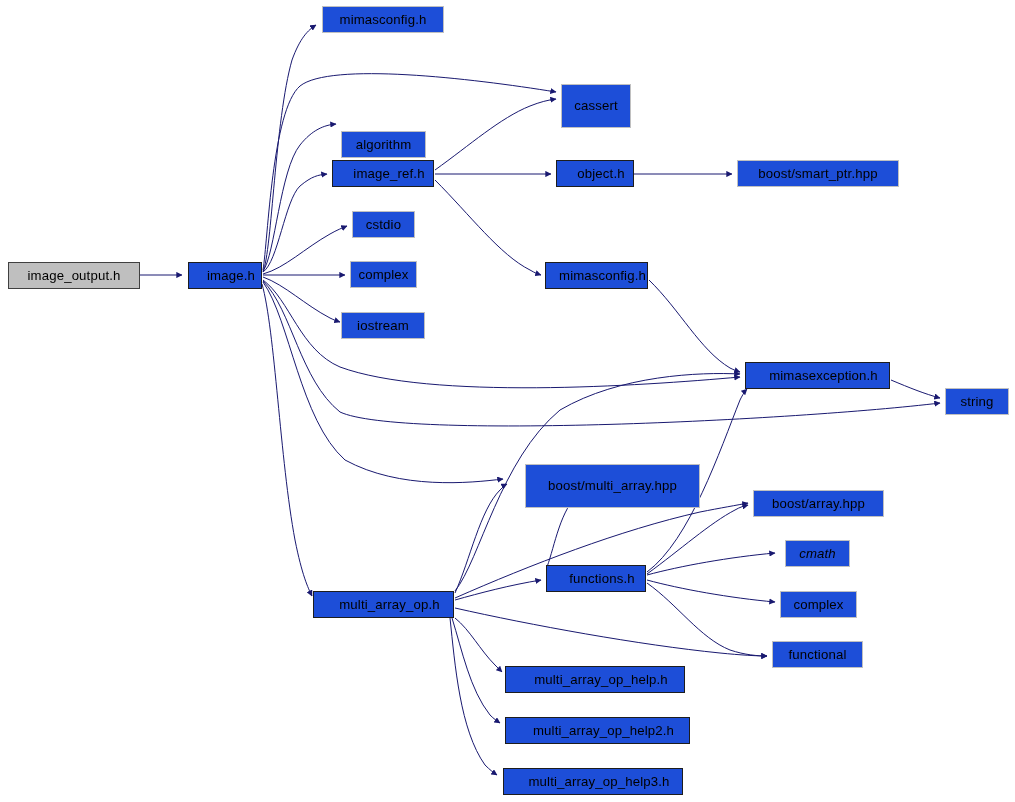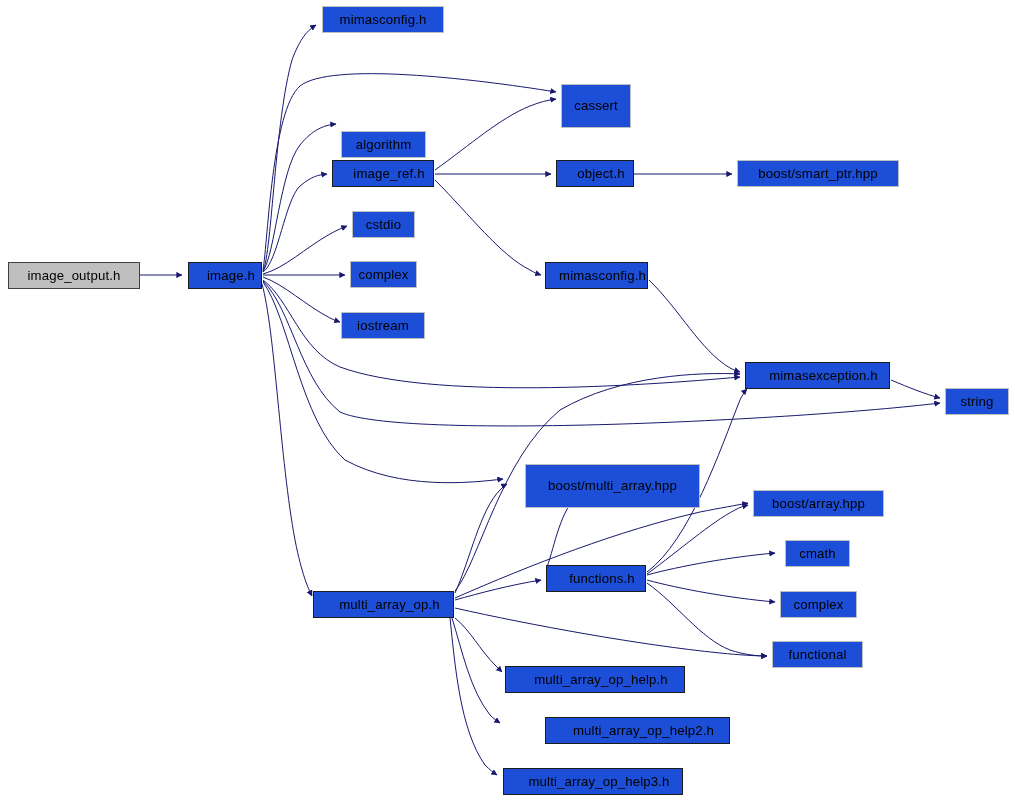--- a/index.html
+++ b/index.html
@@ -136,37 +136,37 @@
     </div>
     <div class="node" style="left: 945px; top: 388px; width: 64px; height: 27px;">
       <span class="lbl">string</span>
     </div>
     <div class="node" style="left: 508px; top: 464px; width: 175px; height: 44px; margin-left: 17px;">
       <span class="lbl">boost/multi_array.hpp</span>
     </div>
     <div class="node" style="left: 753px; top: 490px; width: 131px; height: 27px;">
       <span class="lbl">boost/array.hpp</span>
     </div>
-    <div class="node" style="left: 785px; top: 540px; width: 65px; height: 27px;">
+    <div class="node" style="left: 785px; top: 540px; width: 65px; height: 27px; font-style: italic;">
       <span class="lbl">cmath</span>
     </div>
     <div class="node dark" style="left: 546px; top: 565px; width: 100px; height: 27px;">
       <span class="lbl">functions.h</span>
     </div>
     <div class="node" style="left: 780px; top: 591px; width: 77px; height: 27px;">
       <span class="lbl">complex</span>
     </div>
     <div class="node dark" style="left: 313px; top: 591px; width: 141px; height: 27px;">
       <span class="lbl">multi_array_op.h</span>
     </div>
     <div class="node" style="left: 772px; top: 641px; width: 91px; height: 27px;">
       <span class="lbl">functional</span>
     </div>
     <div class="node dark" style="left: 505px; top: 666px; width: 180px; height: 27px; text-align: right;">
       <span class="lbl">multi_array_op_help.h</span>
     </div>
-    <div class="node dark" style="left: 505px; top: 717px; width: 185px; height: 27px; margin-left: 40px;">
+    <div class="node dark" style="left: 505px; top: 717px; width: 185px; height: 27px;">
       <span class="lbl">multi_array_op_help2.h</span>
     </div>
     <div class="node dark" style="left: 503px; top: 768px; width: 180px; height: 27px;">
       <span class="lbl">multi_array_op_help3.h</span>
     </div>
   </div>
 
 </body></html>

